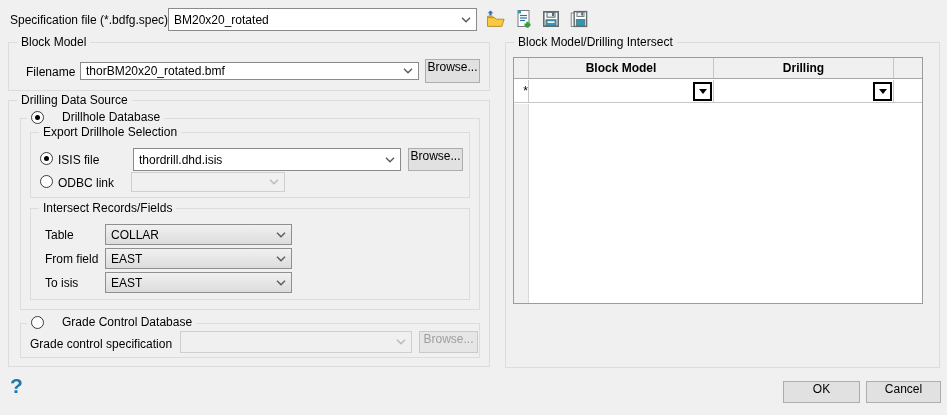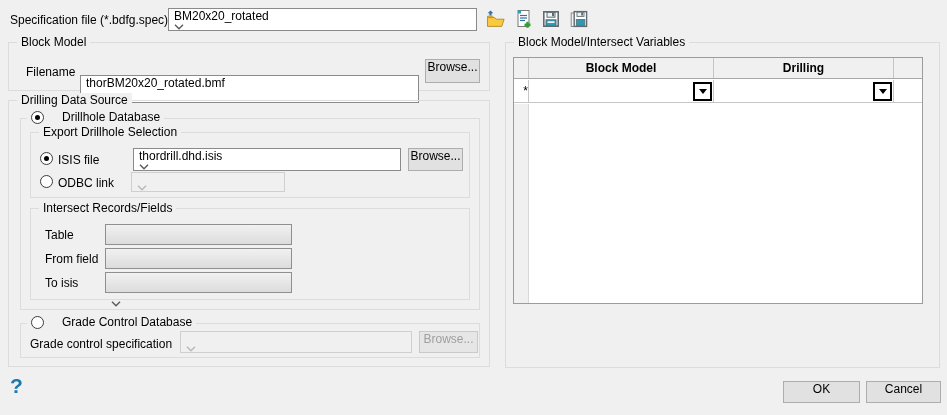--- a/index.html
+++ b/index.html
@@ -19,21 +19,21 @@
   .gb { position: absolute; border: 1px solid #dcdcdc; }
   .gb-title { position: absolute; top: -8px; left: 8px; background: #f0f0f0; padding: 0 4px; white-space: nowrap; }
   .gb-radio-title { position: absolute; top: -9px; left: 6px; background: #f0f0f0; padding: 0 4px; display: flex; align-items: center; gap: 18px; white-space: nowrap; }
 
   
   .radio { width: 13px; height: 13px; border: 1px solid #3c3c3c; border-radius: 50%; background: #fff; position: relative; flex: 0 0 auto; }
   .radio.abs { position: absolute; }
   .radio.checked::after { content: ""; position: absolute; left: 3px; top: 3px; width: 5px; height: 5px; border-radius: 50%; background: #000; }
 
   
-  .combo { position: absolute; display: flex; align-items: flex-start; flex-direction: column; }
+  .combo { position: absolute; display: flex; align-items: center; }
   .combo .val { flex: 1; padding-left: 5px; white-space: nowrap; overflow: hidden; }
   .combo .chev { width: 20px; display: flex; align-items: center; justify-content: center; flex: 0 0 auto; }
   .combo.edit { background: #fff; border: 1px solid #8a8a8a; }
   .combo.list { background: linear-gradient(#f1f1f1, #dcdcdc); border: 1px solid #8f8f8f; gap: 28px; }
   .combo.disabled { background: #f0f0f0; border: 1px solid #cfcfcf; }
   .combo.disabled .chev path { stroke: #b8b8b8; }
 
   
   .btn { position: absolute; background: #e1e1e1; border: 1px solid #adadad; display: flex; align-items: flex-start; justify-content: center; }
   .btn.disabled { color: #9f9f9f; background: #e6e6e6; border-color: #c9c9c9; }
@@ -99,21 +99,21 @@
     <rect x="8" y="3.2" width="7" height="4.2" fill="#e8f4f8" stroke="#5f6b70" stroke-width="0.9"></rect>
     <rect x="12.2" y="3.5" width="1.8" height="3" fill="#5f6b70"></rect>
     <rect x="7.3" y="10.6" width="8.5" height="5.8" fill="#2e9bb5" stroke="#5f6b70" stroke-width="0.9"></rect>
   </svg>
 </div>
 
 <div class="gb" style="left:8px;top:42px;width:482px;height:49px">
   <span class="gb-title">Block Model</span>
 </div>
 <span class="lbl" style="left:26px;top:65px">Filename</span>
-<div class="combo edit" style="left:80px;top:75px;width:339px;height:28px">
+<div class="combo edit" style="left:80px;top:62px;width:339px;height:18px">
   <span class="val">thorBM20x20_rotated.bmf</span>
   <span class="chev">
     <svg width="10" height="6" viewBox="0 0 10 6">
         <path d="M1 0.8 L5 4.8 L9 0.8" fill="none" stroke="#5a5a5a" stroke-width="1.4"></path>
       </svg>
   </span>
 </div>
 <div class="btn" style="left:425px;top:59px;width:55px;height:24px">
   <span>Browse...</span>
 </div>
@@ -200,21 +200,21 @@
     <svg width="10" height="6" viewBox="0 0 10 6">
         <path d="M1 0.8 L5 4.8 L9 0.8" fill="none" stroke="#5a5a5a" stroke-width="1.4"></path>
       </svg>
   </span>
 </div>
 <div class="btn disabled" style="left:419px;top:331px;width:59px;height:22px">
   <span>Browse...</span>
 </div>
 
 <div class="gb" style="left:505px;top:42px;width:435px;height:326px">
-  <span class="gb-title">Block Model/Intersect Variables</span>
+  <span class="gb-title">Block Model/Drilling Intersect</span>
 </div>
 
 <div class="grid">
   <div class="g-header">
     <div class="hc" style="width:15px"></div>
     <div class="hc" style="width:185px">Block Model</div>
     <div class="hc" style="width:180px">Drilling</div>
     <div class="hc" style="flex:1;border-right:none"></div>
   </div>
   <div class="g-row">

